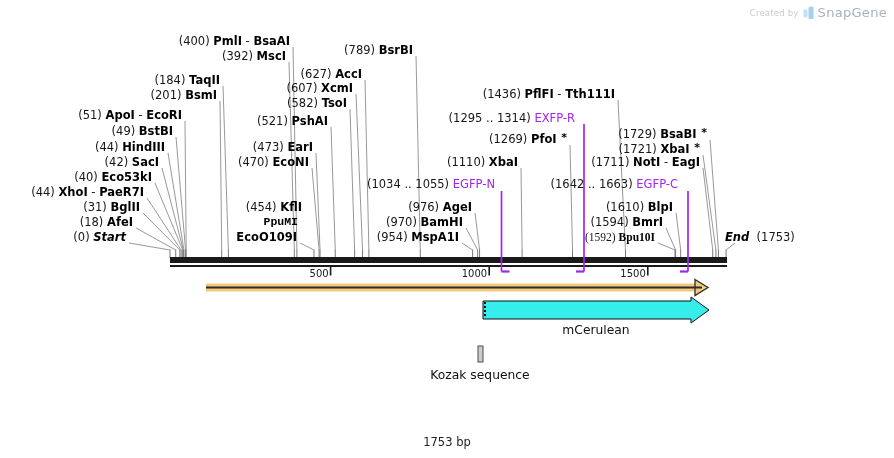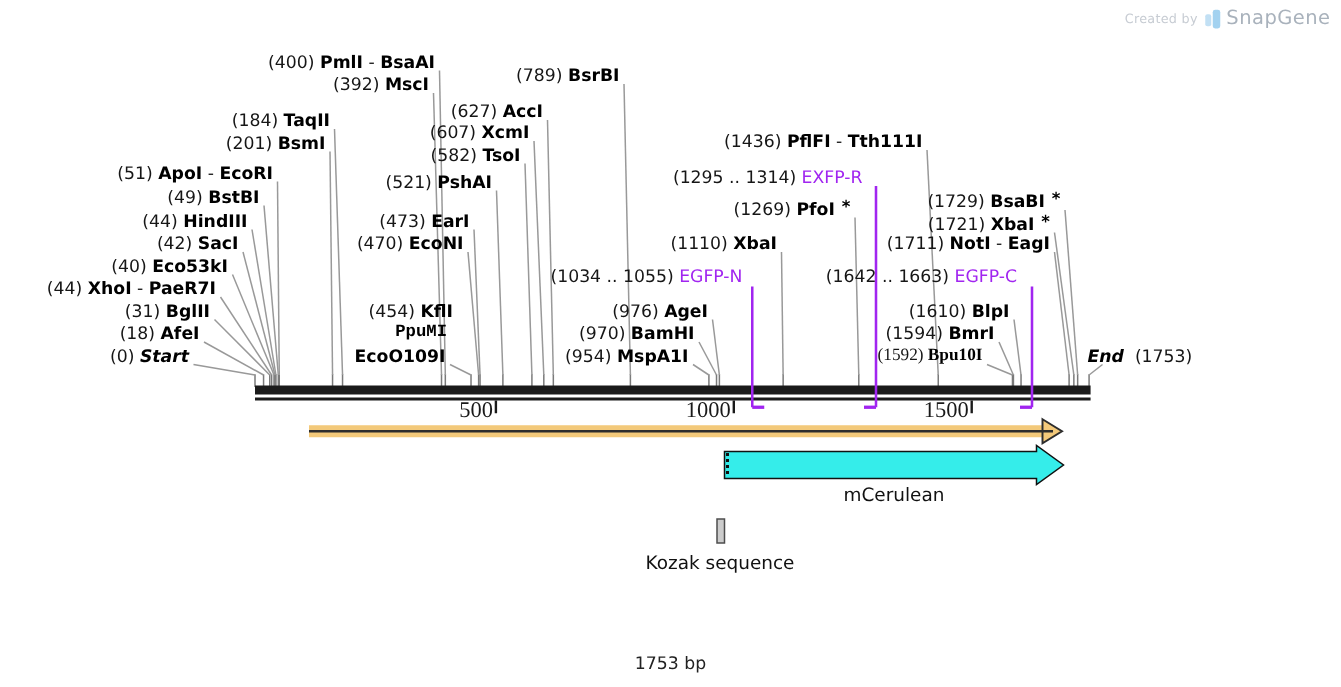--- a/index.html
+++ b/index.html
@@ -10,21 +10,21 @@
   #map-svg{position:absolute;left:0;top:0;}
   #labels{position:absolute;left:0;top:0;width:894px;height:458px;}
   .site-label{
     position:absolute;white-space:nowrap;font-size:11.5px;line-height:12px;color:#000;
   }
   .site-label .num{font-weight:400;color:#161616;}
   .site-label b{font-weight:700;}
   .site-label .dash{font-weight:400;color:#222;}
   .site-label .ast{font-weight:700;position:relative;top:-2px;margin-left:1px;font-size:11px;}
   .primer-label{color:#A125F0;font-weight:400;padding-left:32px;}
-  .ruler-num{position:absolute;font-size:15px;line-height:12px;color:#191919;white-space:nowrap;font-family:Liberation Serif, serif;}
+  .ruler-num{position:absolute;font-size:10px;line-height:12px;color:#191919;white-space:nowrap;}
   .feat-label{position:absolute;font-size:12.3px;color:#111;white-space:nowrap;transform:translateX(-50%);}
   #mcerulean-label{left:596px;top:323px;}
   #kozak-label{left:480px;top:368px;}
   #plasmid-title{position:absolute;left:447px;top:415px;transform:translateX(-50%);
     font-size:15.5px;font-weight:700;color:#000;white-space:nowrap;}
   #plasmid-length{position:absolute;left:447px;top:435px;transform:translateX(-50%);
     font-size:11.5px;color:#222;white-space:nowrap;}
   #watermark{position:absolute;top:5px;right:7px;display:flex;align-items:center;gap:4px;}
   #watermark .created{font-size:8.5px;color:#c7ccd3;letter-spacing:.2px;}
   #watermark .brand{font-size:13px;color:#a9b2bc;letter-spacing:.3px;}

